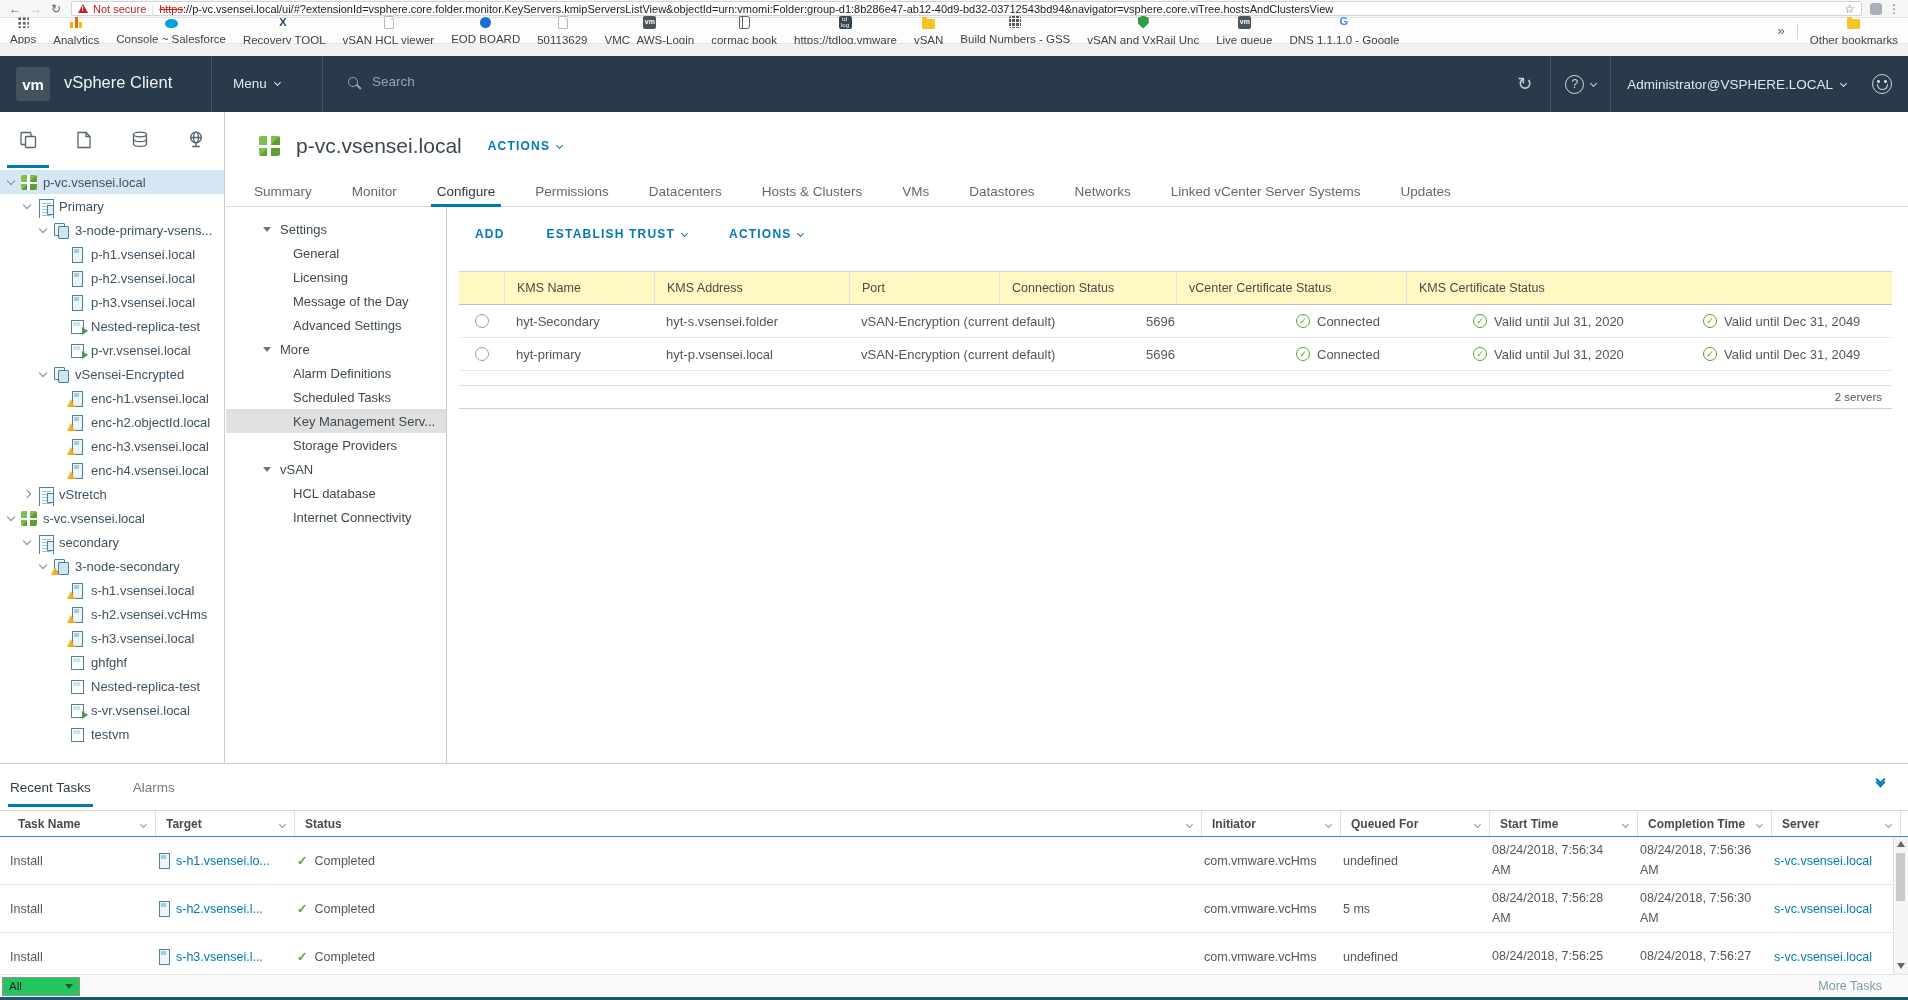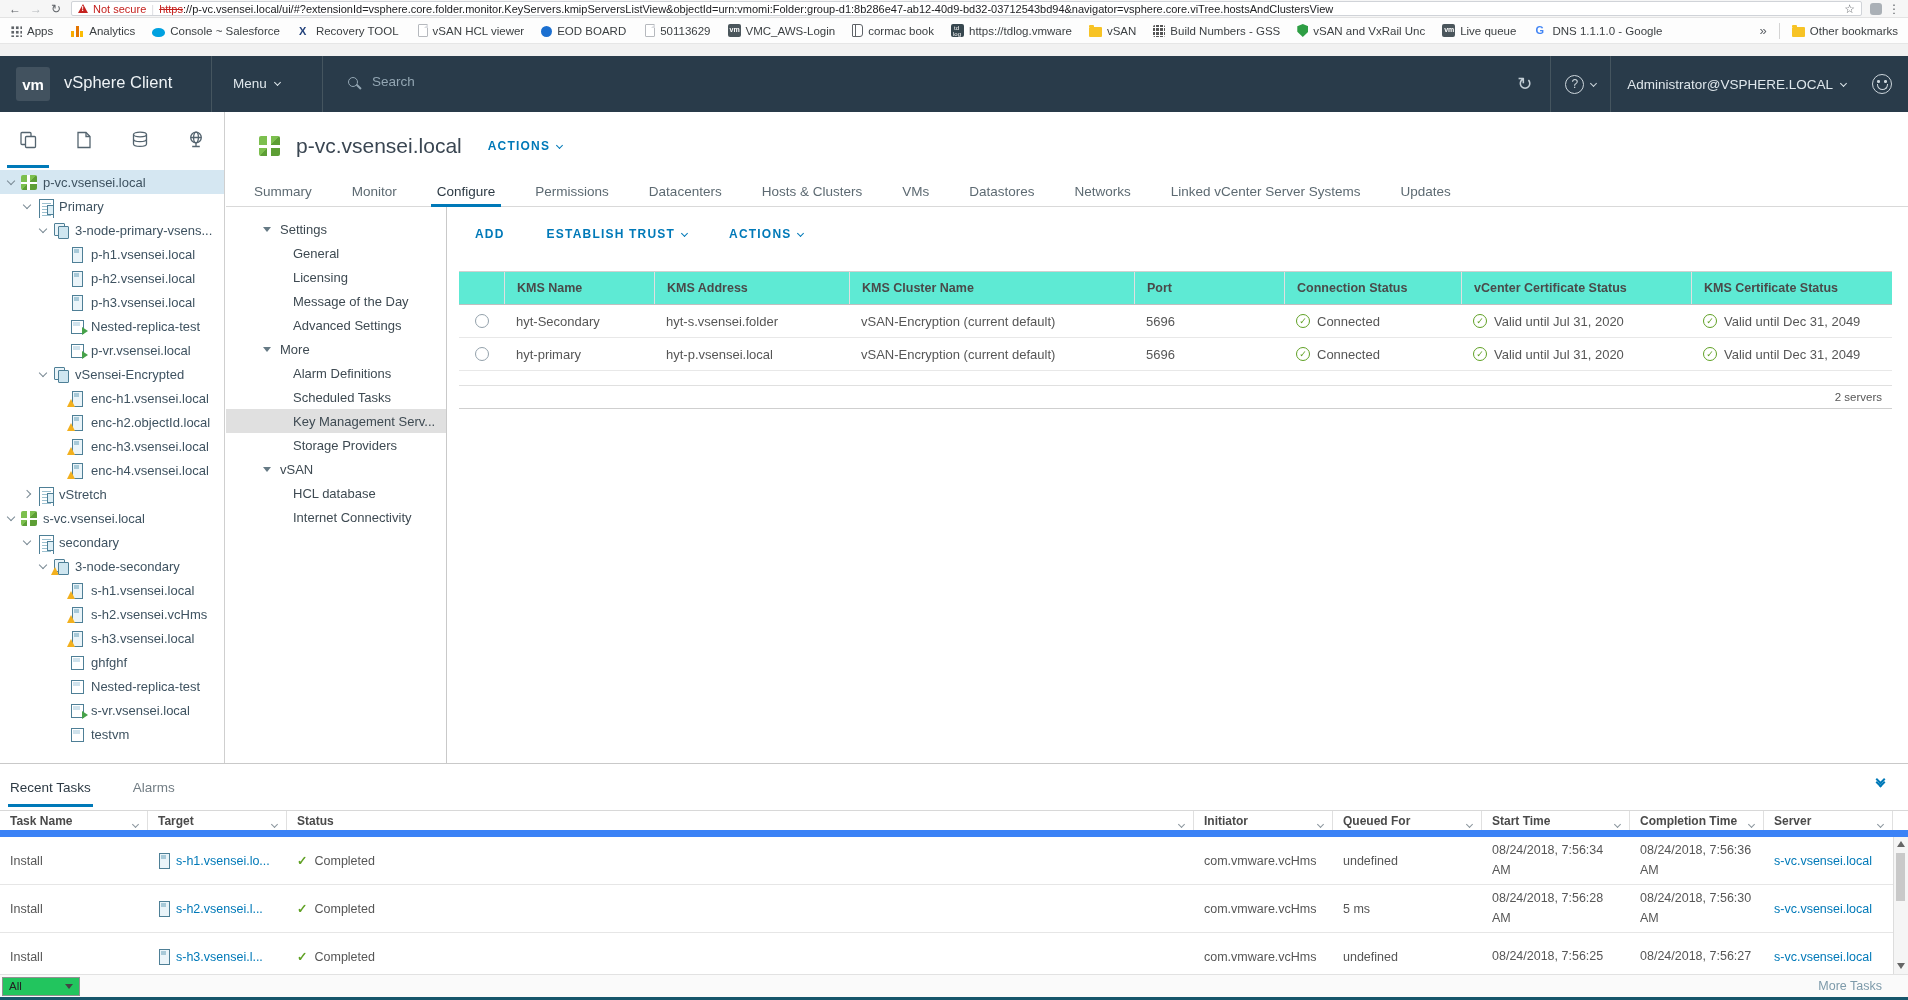--- a/index.html
+++ b/index.html
@@ -20,21 +20,21 @@
   .notsecure { color:#c5221f; }
   .omni-sep { color:#dadce0; }
   .proto { color:#c5221f; text-decoration:line-through; }
   .urlrest { color:#202124; }
   .omni-star { margin-left:auto; color:#5f6368; font-size:12px; flex:none; }
   .profile-blob { width:12px; height:12px; border-radius:3px; background:#aab0b6; margin-right:6px; flex:none; }
   .kebab { color:#5f6368; font-size:12px; margin-right:8px; }
 
   #chbm { position:absolute; top:18px; left:0; width:1908px; height:26px; background:#fdfdfd;
     border-bottom:1px solid #e6e6e6; display:flex; align-items:center; padding:0 10px; gap:17px; }
-  .bm-item { display:flex; align-items:center; gap:5px; font-size:11.5px; color:#3c4043; white-space:nowrap; }
+  .bm-item { display:flex; align-items:center; gap:5px; font-size:11.5px; color:#3c4043; white-space:nowrap;flex-direction:column; }
   .bm { width:14px; height:14px; flex:none; position:relative; display:inline-block; }
   .bm-apps { width:12px; height:12px; background-image:radial-gradient(circle,#5f6368 1.3px,transparent 1.5px);
     background-size:4.5px 4.5px; background-position:0.5px 0.5px; }
   .bm-chart::before { content:''; position:absolute; bottom:1px; left:1px; width:3px; height:6px; background:#f9ab00;
     box-shadow:9px 0 0 #fbbc04; }
   .bm-chart::after { content:''; position:absolute; bottom:1px; left:5.5px; width:3px; height:11px; background:#e37400; }
   .bm-cloud { width:13px; height:9px; margin-top:3px; background:#00a1e0; border-radius:50% 50% 45% 45%; }
   .bm-cross::before { content:'X'; color:#24437c; font-weight:bold; font-size:11px; position:absolute; top:1px; left:2px; }
   .bm-page { width:10px; height:13px; border:1px solid #b6b9be; background:#fff; border-radius:1px; margin-left:2px; }
   .bm-page::before { content:''; position:absolute; top:-1px; right:-1px; border-left:4px solid transparent; border-bottom:4px solid #dadce0; }
@@ -132,21 +132,21 @@
   .sn-row { height:24px; display:flex; align-items:center; font-size:13px; color:#3e4a52; white-space:nowrap; overflow:hidden; }
   .sn-section { padding-left:37px; gap:9px; }
   .tri { width:0; height:0; border-left:4px solid transparent; border-right:4px solid transparent; border-top:5px solid #667a85; flex:none; }
   .sn-item { padding-left:67px; }
   .sn-item.sel { background:#e0e0e0; }
   .kmspanel { flex:1; position:relative; }
   .ktb { margin:16px 0 0 28px; display:flex; gap:42px; align-items:center; height:22px; }
   .kbtn { font-size:12px; font-weight:600; letter-spacing:1.2px; color:#0079b8; display:flex; gap:7px; align-items:center; }
   .ktable { margin:26px 0 0 12px; width:1433px; border-top:1px solid #d0d0d0; }
   .krow { display:flex; align-items:center; }
-  .krow.head { height:33px; border-bottom:1px solid #bfbfbf; background:#5eead4; font-size:12.5px; font-weight:700; color:#4a4a4a; }
+  .krow.head { height:33px; border-bottom:1px solid #bfbfbf; background:#fef9c3; font-size:12.5px; font-weight:400; color:#4a4a4a; }
   .krow.body { height:33px; border-bottom:1px solid #e8e8e8; font-size:13px; color:#565656; }
   .kc { padding-left:12px; white-space:nowrap; overflow:hidden; display:flex; align-items:center; height:100%; }
   .krow.head .kc + .kc { border-left:1px solid #e0e0e0; }
   .kc0 { width:45px; padding-left:0; }
   .kc1 { width:150px; } .kc2 { width:195px; } .kc3 { width:285px; } .kc4 { width:150px; }
   .kc5 { width:177px; } .kc6 { width:230px; } .kc7 { width:201px; }
   .radio { width:14px; height:14px; border:1.5px solid #93a1ab; border-radius:50%; margin-left:16px; }
   .okc { width:14px; height:14px; border:1px solid #60a125; border-radius:50%; color:#60a125; font-size:9px;
     display:inline-flex; align-items:center; justify-content:center; margin-right:7px; flex:none; }
   .kempty { height:15px; border-bottom:1px solid #e0e0e0; }
@@ -154,22 +154,22 @@
     font-size:11.5px; color:#565656; border-bottom:1px solid #cfcfcf; }
 
   
   #tasks { position:absolute; top:763px; left:0; width:1908px; height:237px; border-top:1px solid #c9c9c9; background:#fff; }
   .ttabs { height:46px; display:flex; align-items:center; padding-left:8px; gap:38px; position:relative; }
   .ttab { font-size:13.5px; color:#727d84; position:relative; padding:4px 2px; }
   .ttab.active { color:#2d3a44; }
   .ttab.active::after { content:''; position:absolute; left:0; right:0; bottom:-8px; height:3px; background:#0079b8; }
   .collapse-chevs { position:absolute; right:24px; top:14px; color:#0079b8; }
   .collapse-chevs .cv { display:block; width:7px; height:7px; margin-bottom:-4px; border-width:2px; }
-  .tgrid-h { height:27px; border-top:1px solid #d8d8d8; border-bottom:7px solid #3b82f6; display:flex;
-    font-size:12px; font-weight:600; color:#4a4a4a; align-items:stretch; background:#fff; }
+  .tgrid-h { height:27px; border-top:1px solid #d8d8d8; border-bottom:1px solid #3b82f6; display:flex;
+    font-size:12px; font-weight:600; color:#4a4a4a; align-items:stretch; background:#fff;padding-left:8px; }
   .th { position:relative; padding-left:10px; border-right:1px solid #e0e0e0; display:flex; align-items:center; white-space:nowrap; overflow:hidden; }
   .hcv { position:absolute; right:9px; top:11px; width:5px; height:5px; border-right:1.3px solid #8a959c; border-bottom:1.3px solid #8a959c; transform:rotate(45deg); }
   .tc0 { width:148px; } .tc1 { width:139px; } .tc2 { width:907px; } .tc3 { width:139px; }
   .tc4 { width:149px; } .tc5 { width:148px; } .tc6 { width:134px; } .tc7 { width:129px; }
   .trows { position:relative; height:138px; overflow:hidden; }
   .trow { display:flex; height:48px; border-bottom:1px solid #e6e6e6; font-size:12.5px; color:#565656; }
   .td { padding:0 10px; display:flex; align-items:center; overflow:hidden; }
   .td.wrap { line-height:1.55; align-items:center; }
   .link { color:#0079b8; }
   .greencheck { color:#60a125; font-weight:bold; margin-right:7px; }
@@ -543,21 +543,20 @@
           <span class="kbtn">
     <span class="kbtn-label">ACTIONS</span>
   <span class="cv"></span>
           </span>
         </div>
       <div class="ktable">
         <div class="krow head" id="kmshead">
             <span class="kc kc0"></span>
             <span class="kc kc1">KMS Name</span>
             <span class="kc kc2">KMS Address</span>
-            <span class="kc kc3">KMS Cluster Name</span>
             <span class="kc kc4">Port</span>
             <span class="kc kc5">Connection Status</span>
             <span class="kc kc6">vCenter Certificate Status</span>
             <span class="kc kc7">KMS Certificate Status</span>
           </div>
         <div id="kmsbody">
             <div class="krow body">
     <span class="kc kc0">
                 <span class="radio"></span>
               </span>

